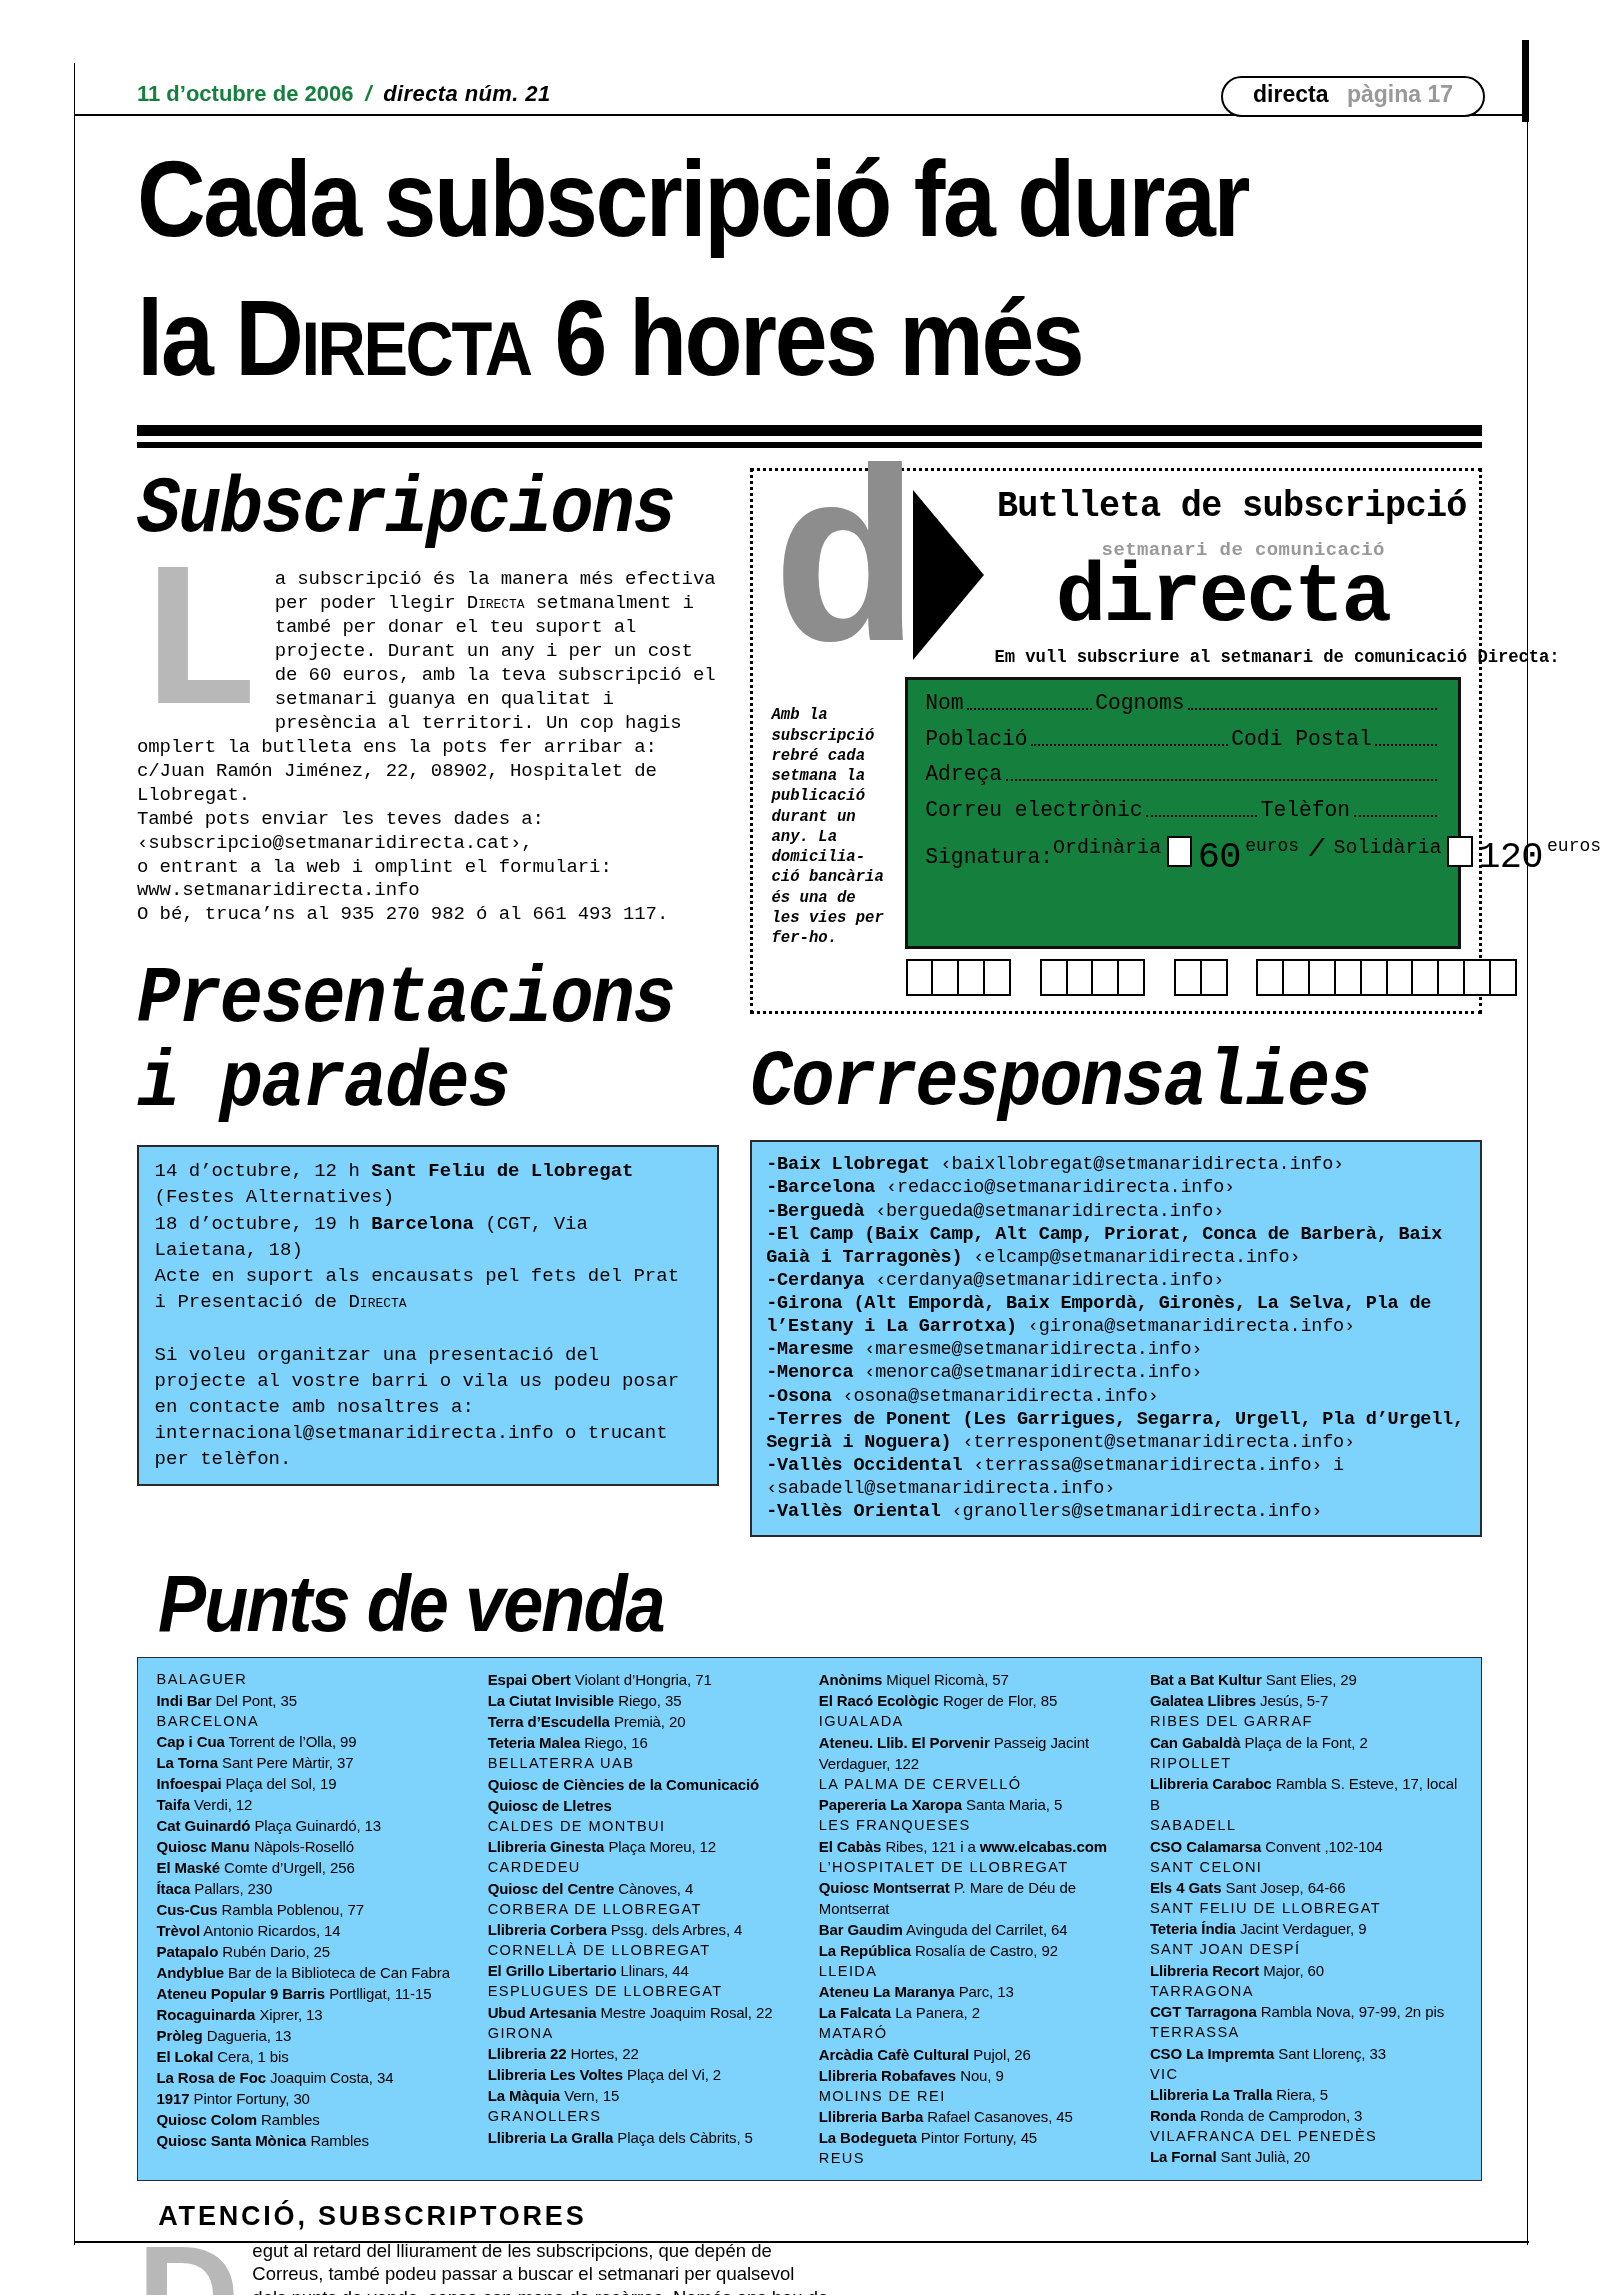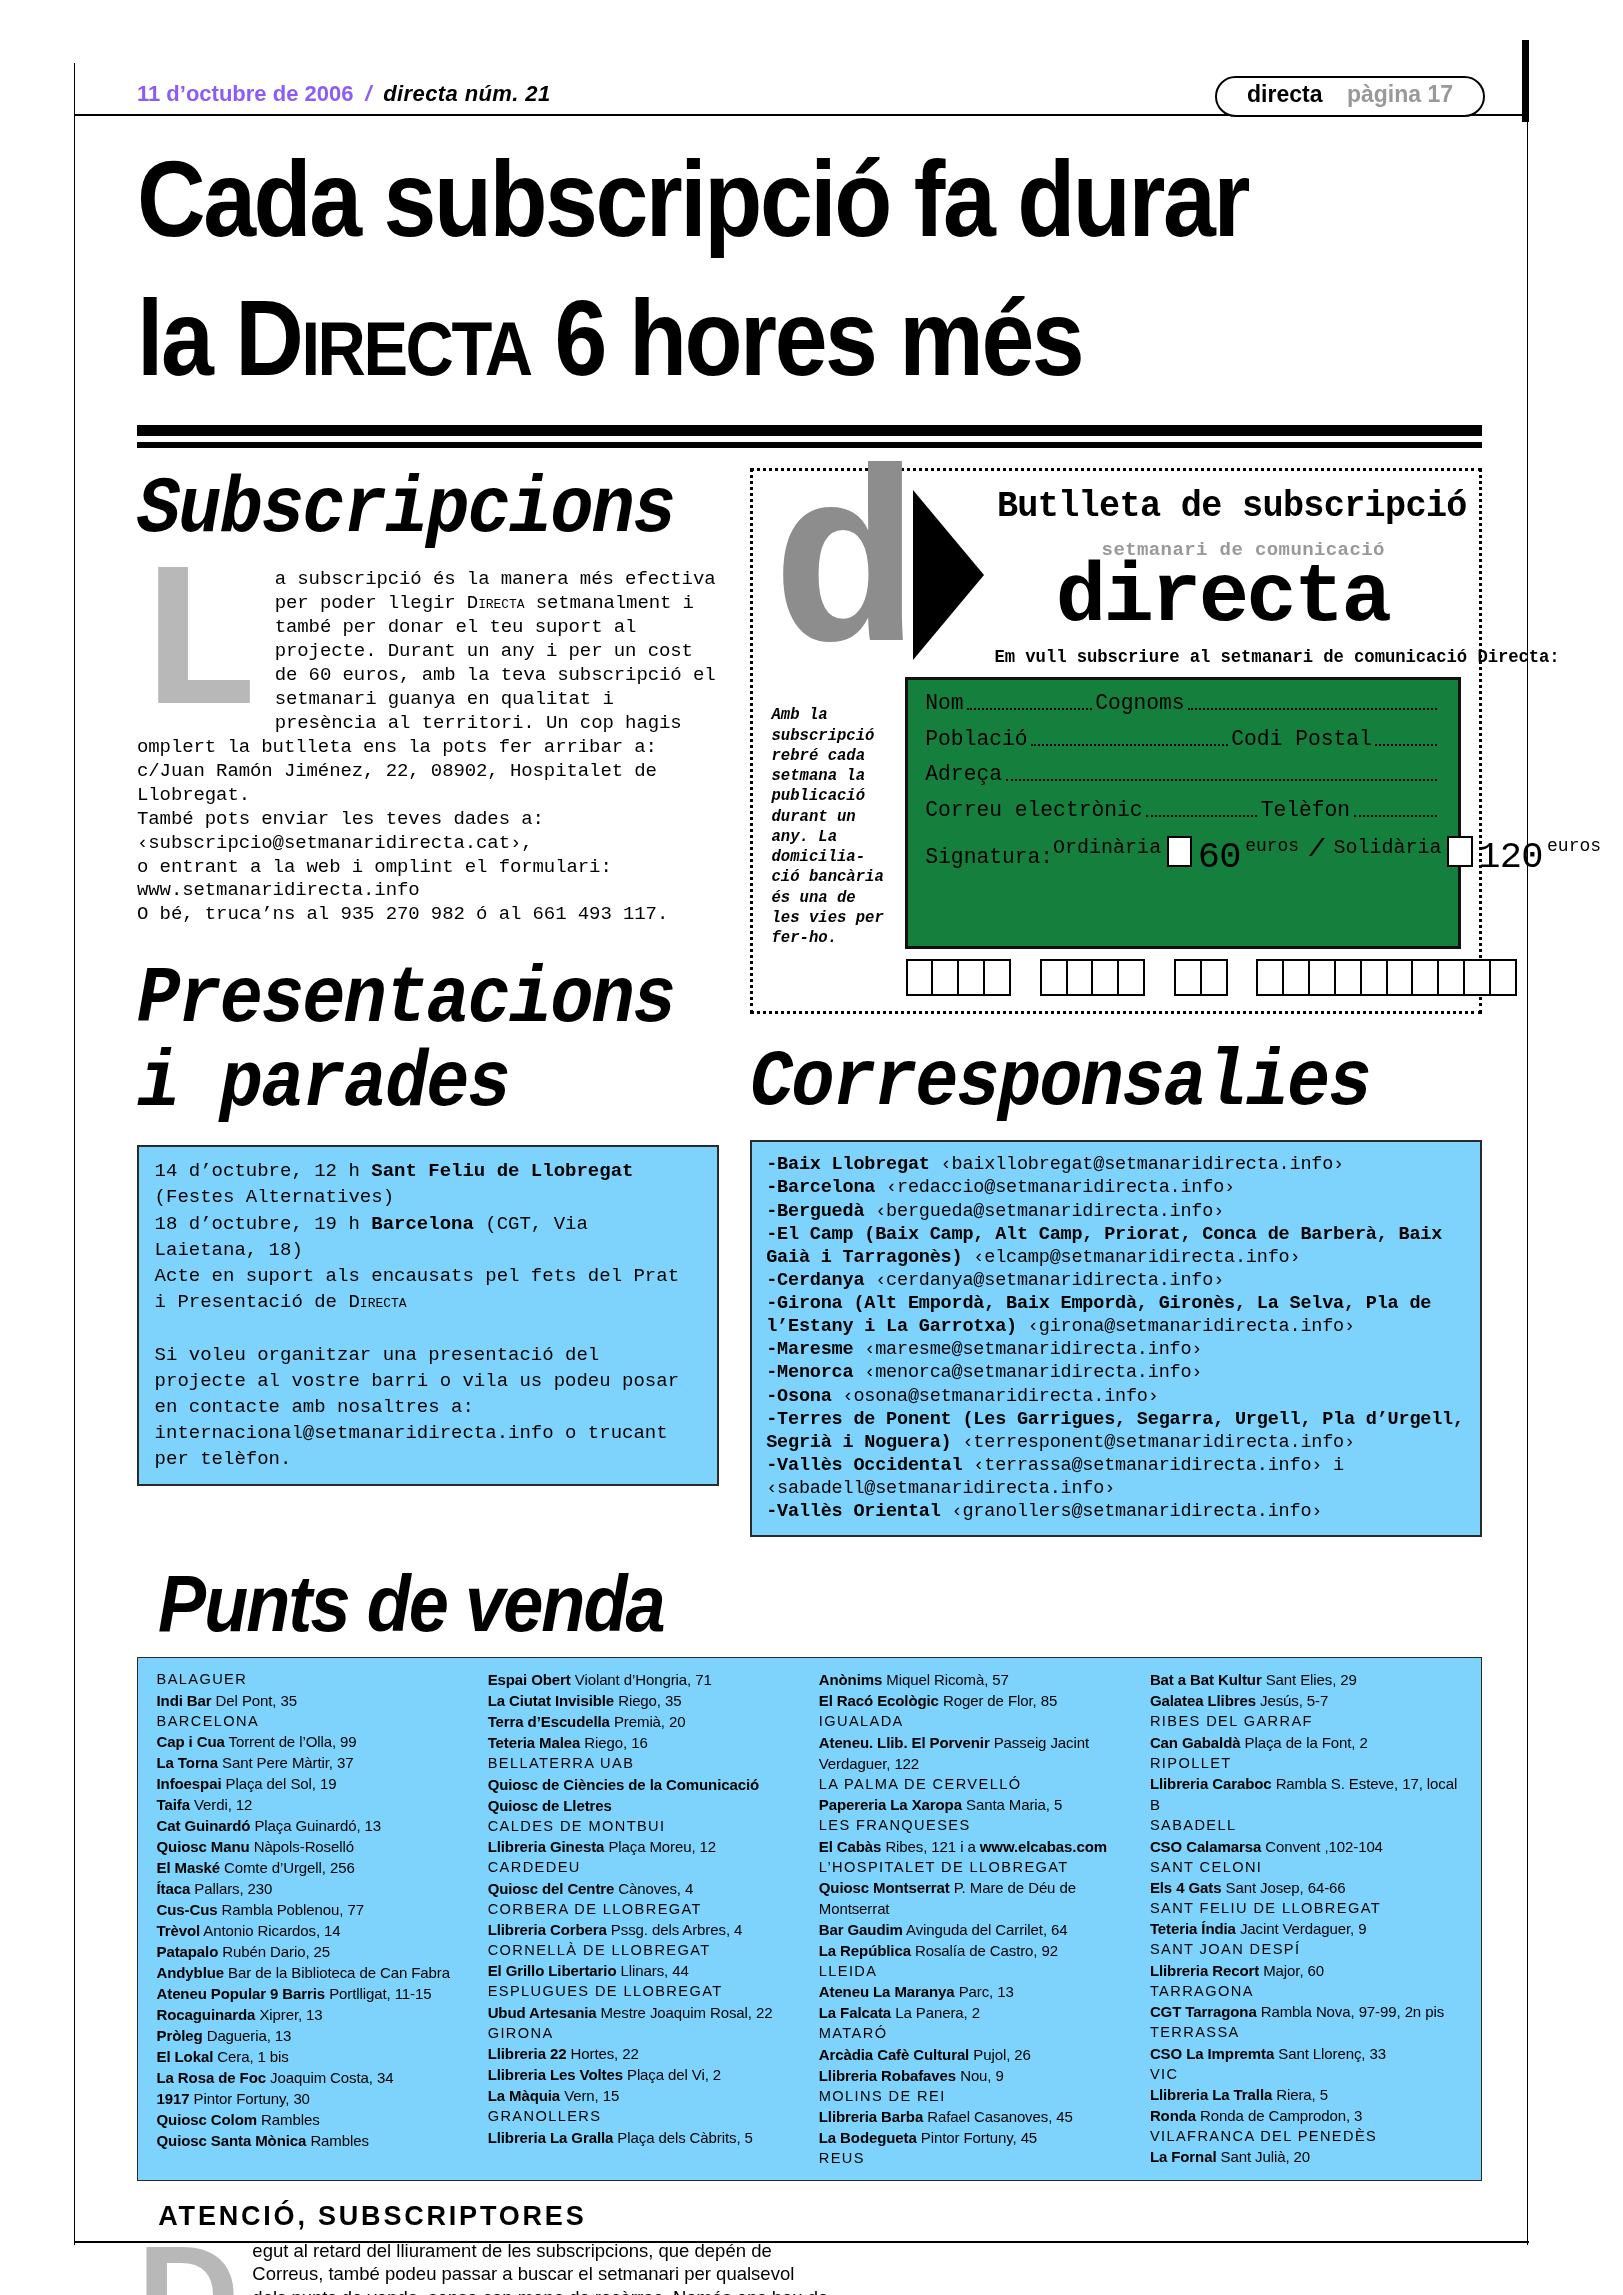--- a/index.html
+++ b/index.html
@@ -10,26 +10,26 @@
   .side-rule.right{left:1527px;}
   .corner-mark{position:absolute;left:1522px;top:40px;width:7.1px;height:82px;background:#000;}
   .bottom-rule{position:absolute;left:74px;top:2241px;width:1455px;height:2.1px;background:#000;}
 
   .content{position:absolute;left:137px;top:63px;width:1345px;}
 
   
   .masthead{display:flex;justify-content:space-between;align-items:flex-end;
             border-bottom:2.8px solid #000;margin-left:-63px;padding-left:63px;margin-right:-47px;height:51px;}
   .mast-left{font-size:22px;font-weight:bold;padding-bottom:7.1px;white-space:nowrap;}
-  .mast-date,.mast-sep{color:#8b5cf6;}
+  .mast-date,.mast-sep{color:#15803d;}
   .mast-sep{font-style:italic;margin:0 5.7px;}
   .mast-issue{font-style:italic;letter-spacing:0.4px;}
   .page-tab{border:2.8px solid #000;border-radius:21.3px;padding:3.6px 30px 6.4px;font-size:23px;font-weight:bold;
             margin-bottom:-2.8px;margin-right:44px;white-space:nowrap;background:#fff;}
-  .tab-page{color:#999;margin-left:18px;}
+  .tab-page{color:#999;margin-left:12px;}
 
   
   .headline{margin:12.8px 0 0;font-weight:800;font-size:108px;letter-spacing:-2.8px;}
   .hl{display:block;white-space:nowrap;transform:scaleX(.88);transform-origin:0 50%;line-height:139px;height:139px;}
   .sc{font-variant:small-caps;}
 
   .double-rule{margin-top:18.5px;}
   .dr-a{height:10.7px;background:#000;}
   .dr-b{height:5.7px;background:#000;margin-top:6.4px;}
 

